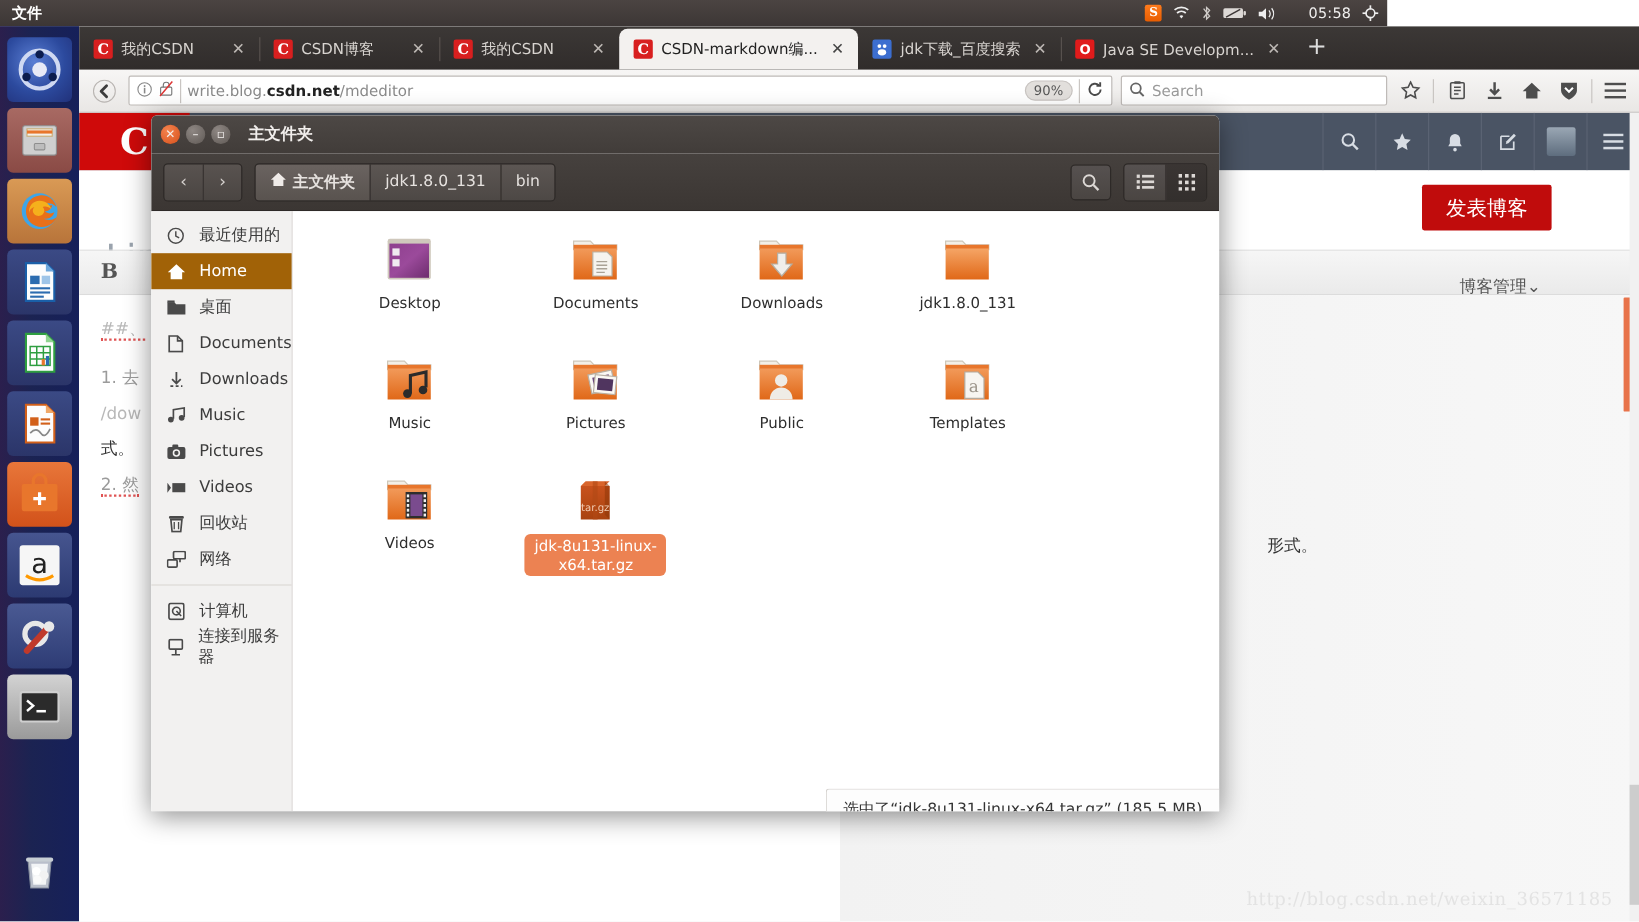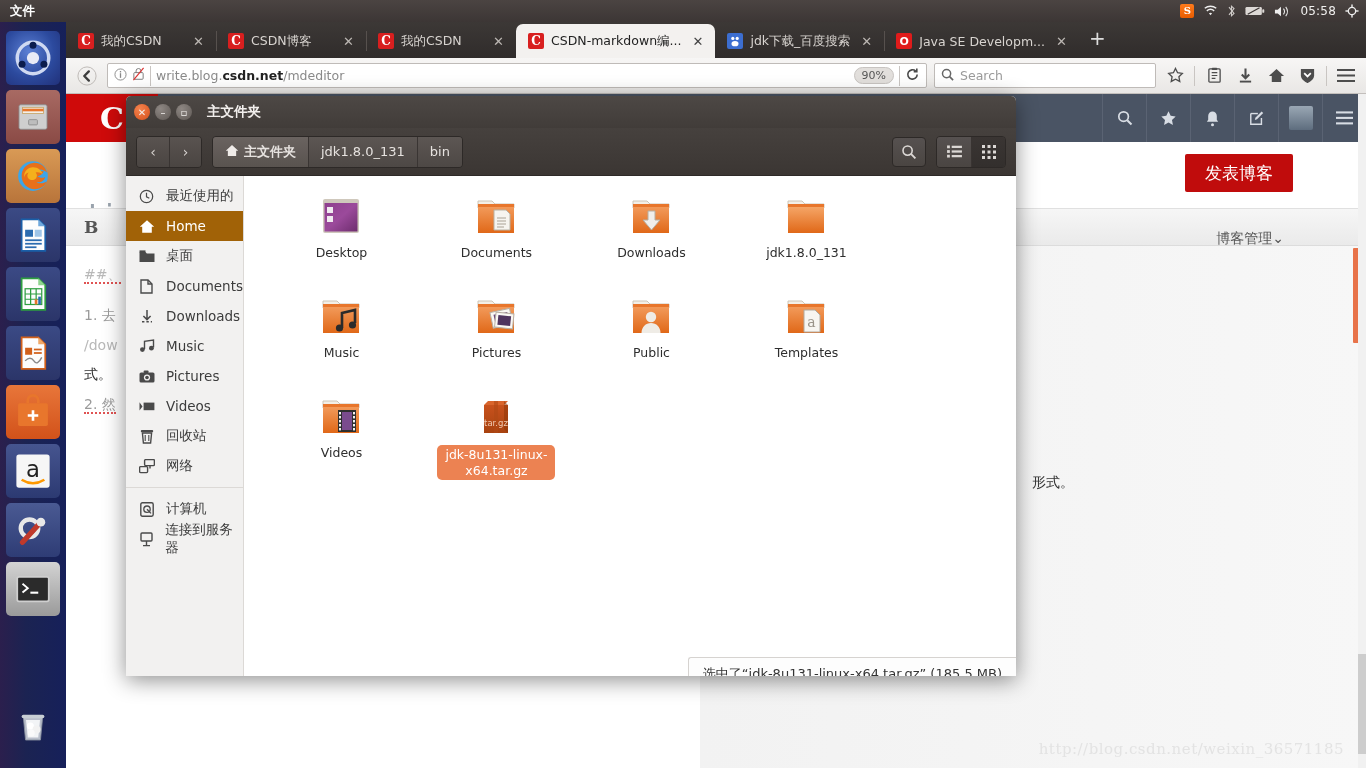--- a/index.html
+++ b/index.html
@@ -5,34 +5,34 @@
   * { box-sizing: border-box; margin: 0; padding: 0; }
   html, body {
     width: 1366px; height: 768px; overflow: hidden;
     font-family: "DejaVu Sans", "Liberation Sans", sans-serif;
     background: #f5f5f5;
   }
   #screen { position: relative; width: 1366px; height: 768px; overflow: hidden; background:#fff; }
 
   
   #top-panel {
-    position: absolute; left: 0; top: 0; width: 1366px; height: 22px;
+    position: absolute; left: 0; top: 0; width: 1156px; height: 22px;
     background: linear-gradient(to bottom, #4b4442 0%, #3c3635 100%);
     color: #f2f1f0; display: flex; align-items: center;
   }
   #top-panel .menu-label { font-size: 12.5px; padding-left: 10px; font-weight: bold; color:#fff; }
   #indicators { margin-left: auto; display: flex; align-items: center; gap: 9px; padding-right: 7px; }
   #indicators .ind { font-size: 12px; color: #f0efee; line-height: 1; display:flex; align-items:center; }
   .sogou-ind {
     width: 14px; height: 14px; border-radius: 2px;
     background: linear-gradient(to bottom,#ff7b1c,#e85c00);
     color:#fff; font-size:10px; font-weight:bold; text-align:center; line-height:14px;
     font-family:"DejaVu Serif", serif;
   }
-  .clock { font-size: 12.5px; letter-spacing: .2px; }
+  .clock { font-size: 12.5px; letter-spacing: .2px; margin-left: 16px; }
 
   
   #launcher {
     position: absolute; left: 0; top: 22px; width: 66px; height: 746px;
     background: linear-gradient(to right, #2b1f4d 0%, #1b2352 40%, #16205a 100%);
     background-color: #1d2a63;
     padding-top: 4px;
   }
   .launcher-item {
     position: relative; width: 54px; height: 54px; margin: 5px auto;
@@ -142,21 +142,21 @@
     position:absolute; left: 0; top: 152px; width: 634px; height: 522px;
     background: #fff; padding: 14px 18px; font-size: 14px; color: #b8b8b8; line-height: 2.1;
   }
   #editor .dark { color: #333; }
   #editor .num { color:#9b9b9b; }
   .squiggle { border-bottom: 2px dotted #e05353; }
   #preview {
     position: absolute; left: 634px; top: 152px; width: 666px; height: 522px;
     background: linear-gradient(to right,#f2f2f2,#f7f7f7); overflow:hidden;
   }
-  #preview .p-text { position:absolute; left: 332px; top: 200px; font-size: 14px; color:#333;margin-top:28px; }
+  #preview .p-text { position:absolute; left: 356px; top: 200px; font-size: 14px; color:#333; }
   #preview-scroll {
     position:absolute; right: 4px; top: 2px; width: 9px; height: 95px; background:#e8734a; border-radius: 1px;
   }
   #watermark {
     position:absolute; right: 22px; bottom: 10px; font-family:"DejaVu Serif", serif;
     font-size: 15px; color:#e3e3e3; letter-spacing: .5px; white-space: nowrap;
   }
   #page-scrollbar {
     position:absolute; right: 0; top: 0; width: 8px; height: 674px; background: #f1f1f1;
   }

